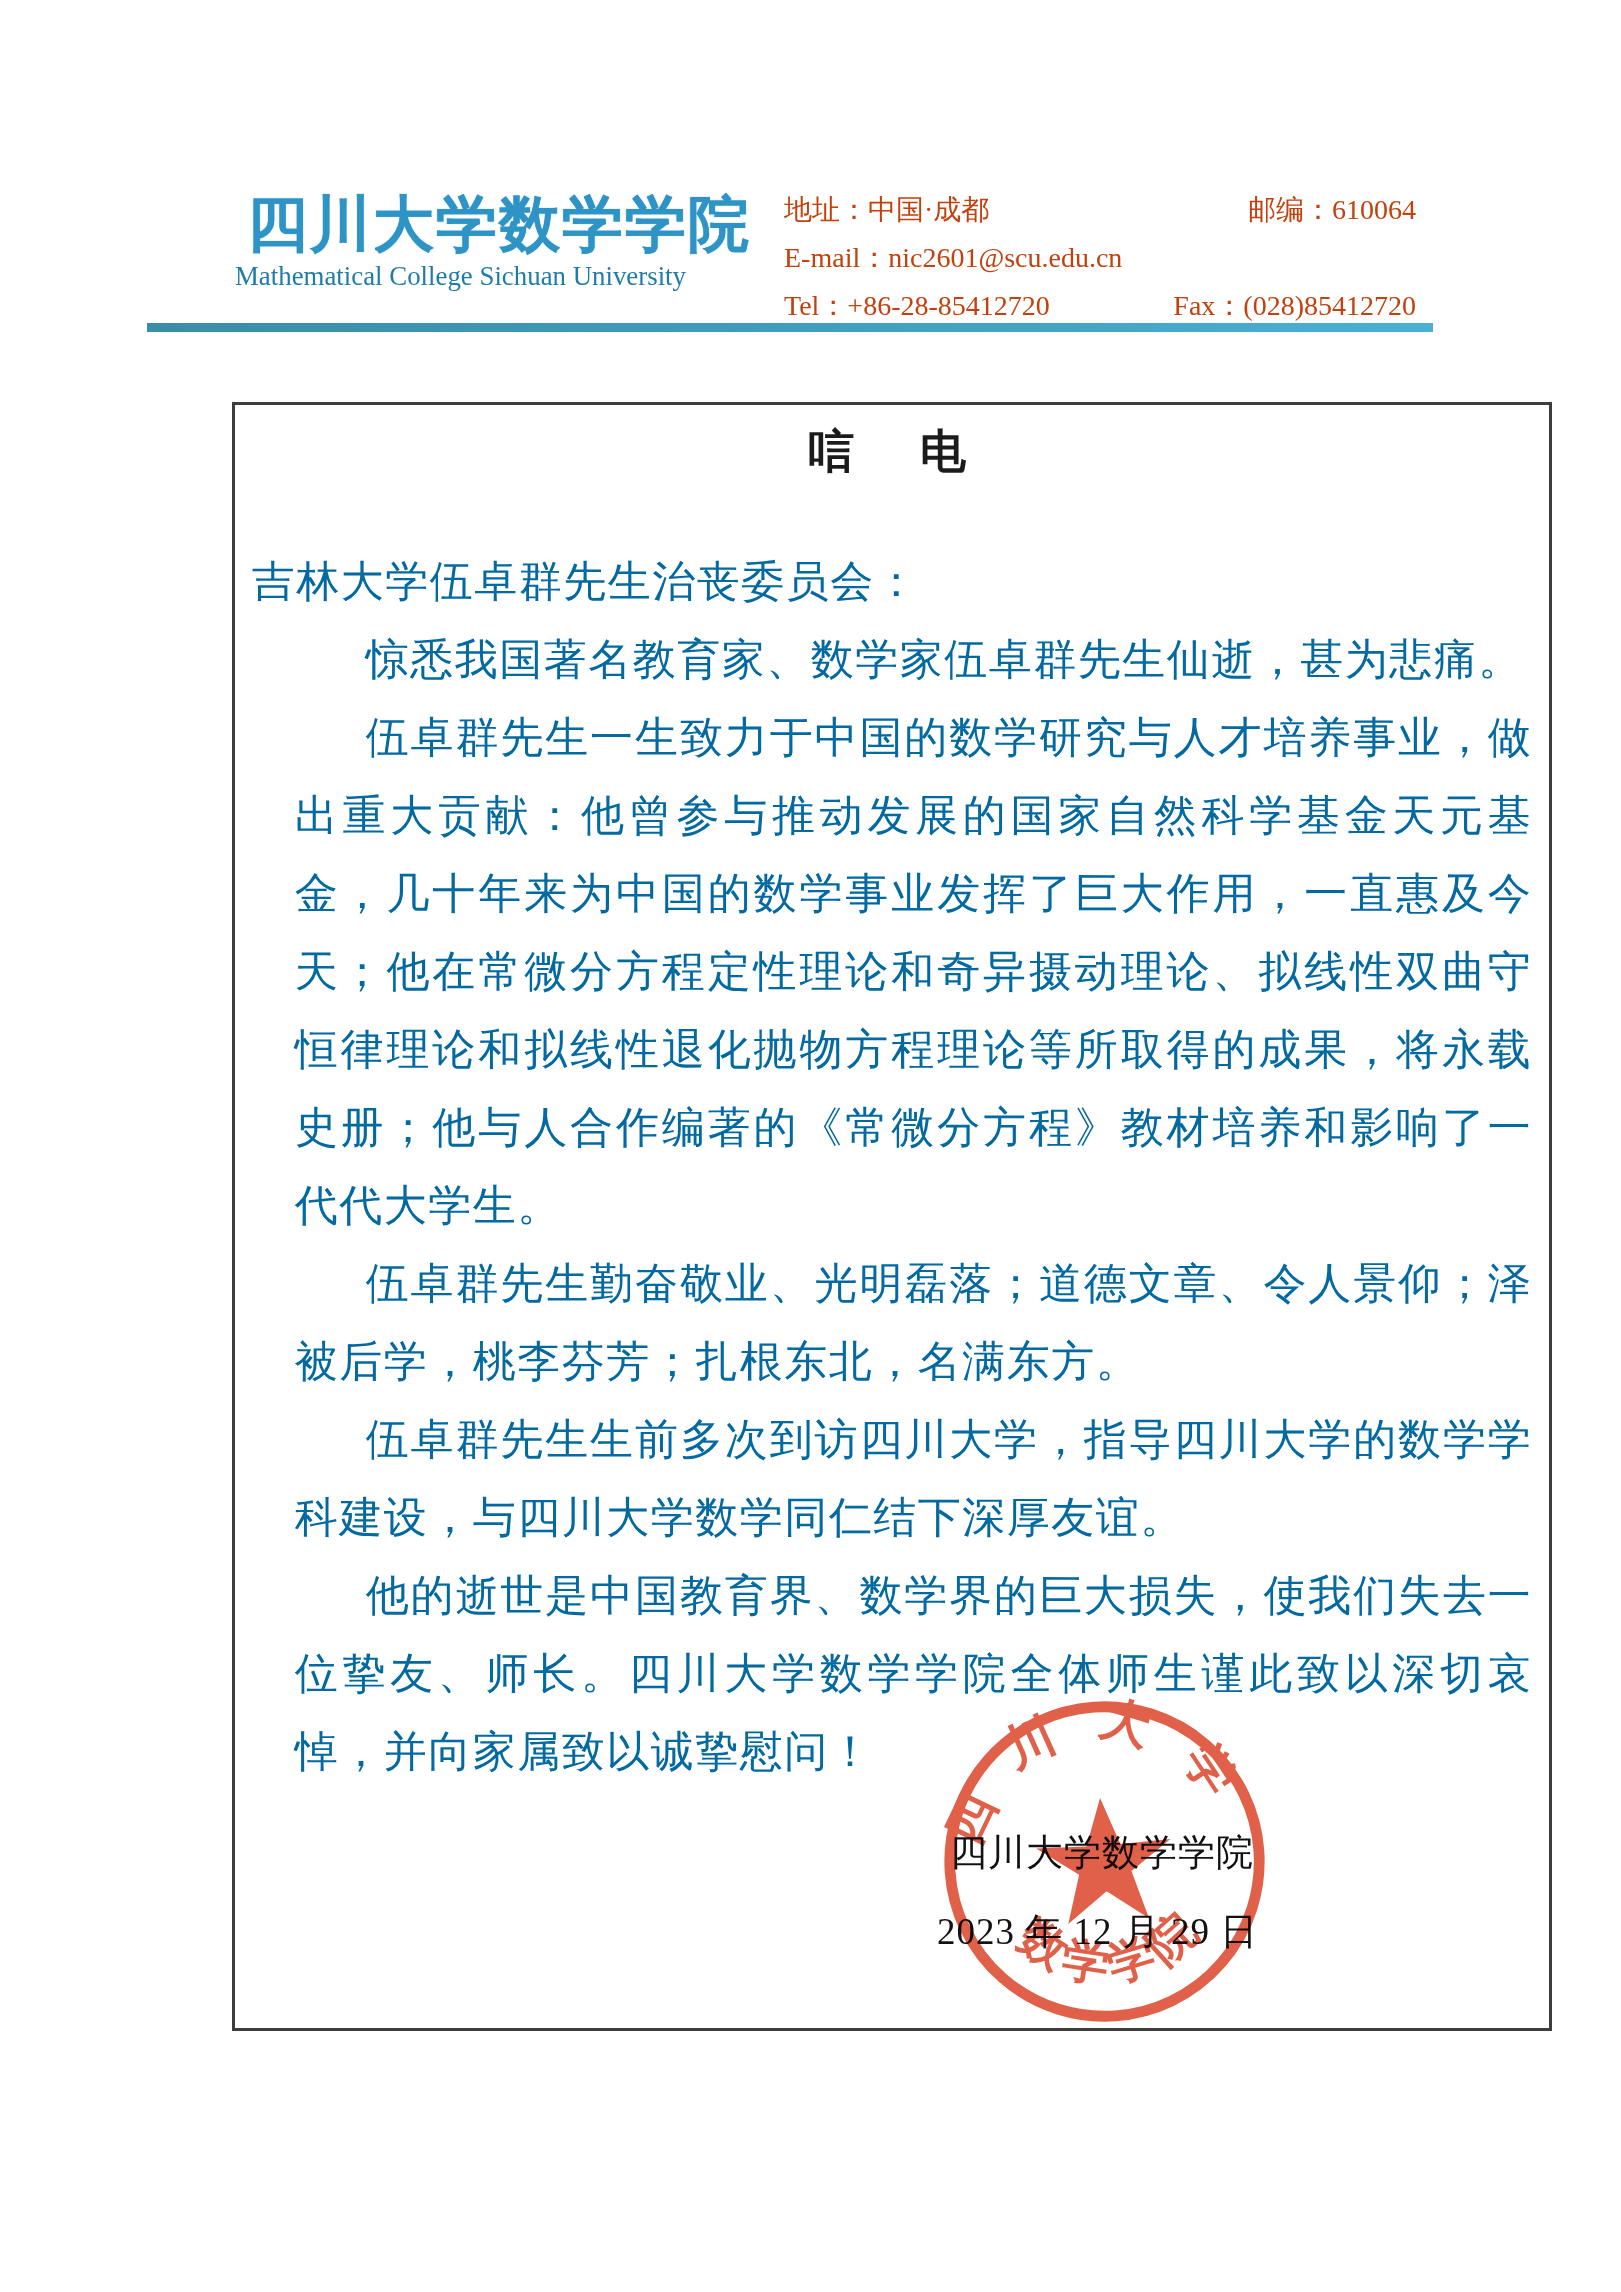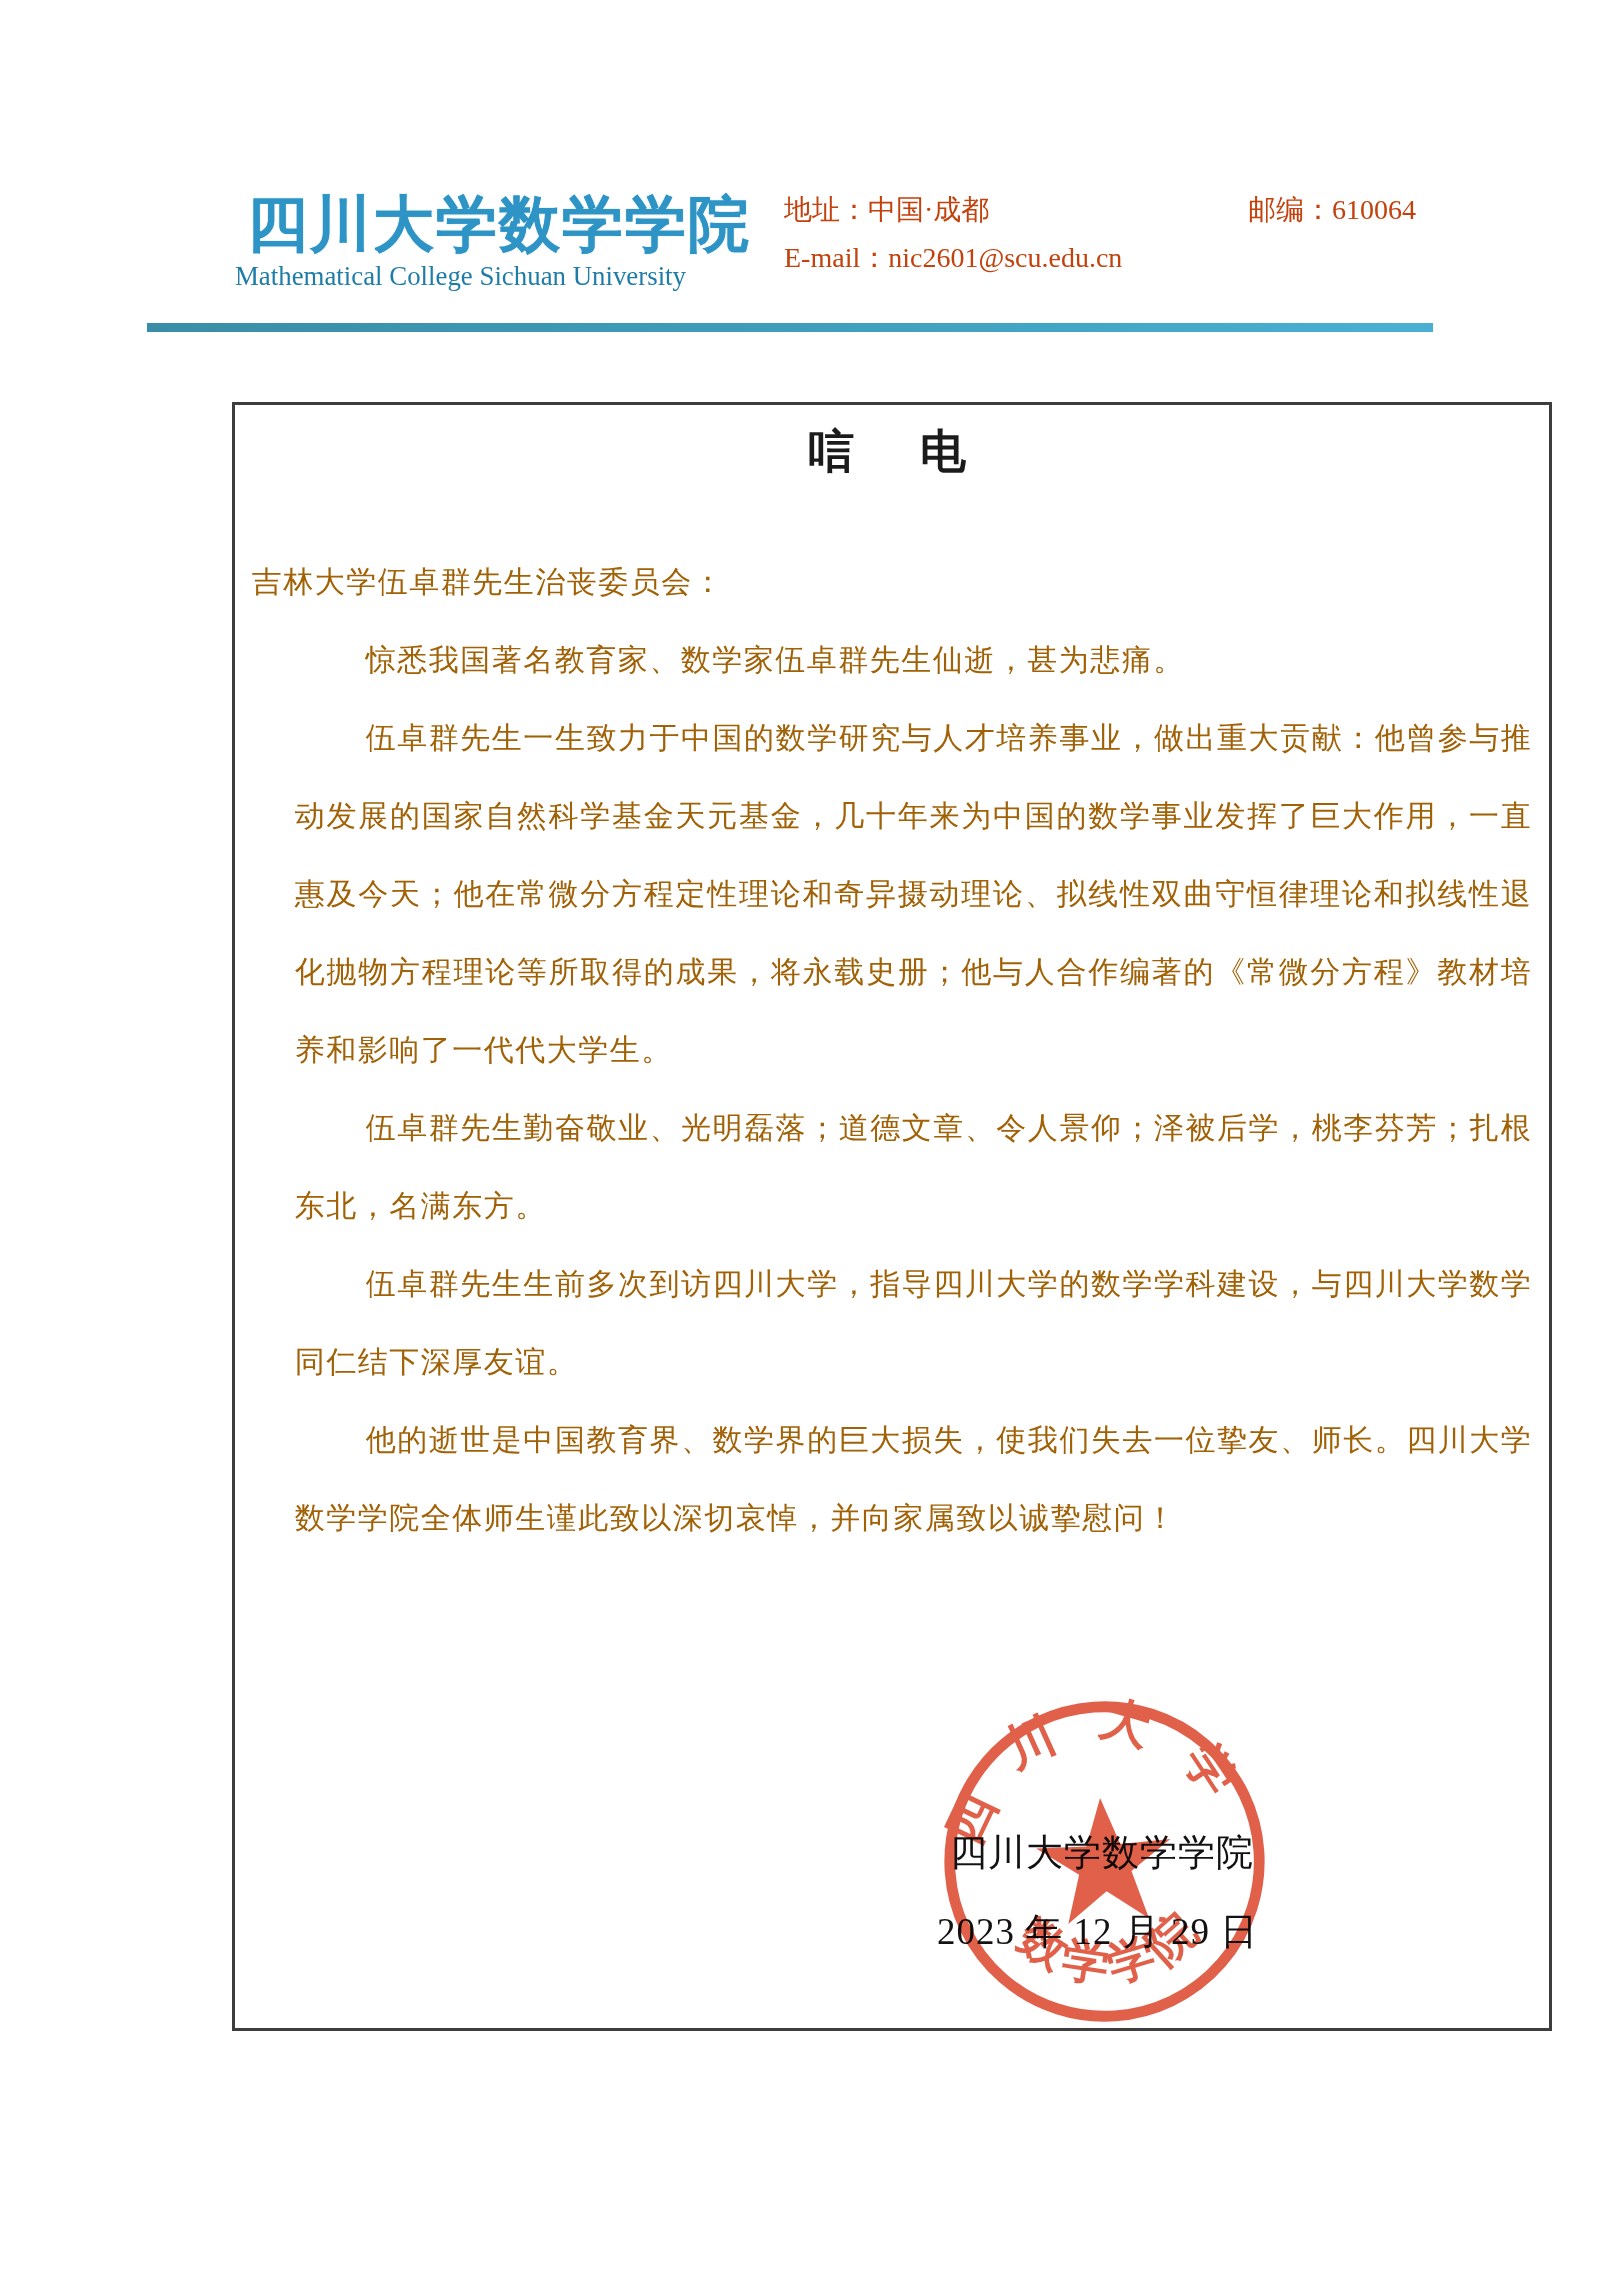--- a/index.html
+++ b/index.html
@@ -68,24 +68,24 @@
     text-align: center;
     font-size: 46px;
     font-weight: bold;
     color: #1b1b1b;
     letter-spacing: 9.8px;
     line-height: 57px;
     margin-bottom: 63px;
     white-space: pre;
   }
   .body-text {
-    font-size: 30px;
+    font-size: 43px;
     line-height: 78px;
     letter-spacing: 1.5px;
-    color: #a16207;
+    color: #0369a1;
     text-align: justify;
   }
   .salutation { text-indent: 0; }
   .para { text-indent: 71px; margin-left: 43px; }
 
   .signature-line {
     position: absolute;
     left: 715px; top: 1423px;
     font-size: 37px;
     letter-spacing: 1px;
@@ -123,20 +123,24 @@
     <div class="logo-cn">四川大学数学学院</div>
     <div class="logo-en">Mathematical College Sichuan University</div>
     <div class="contact">
       <div class="contact-row">
         <span>地址：中国·成都</span>
         <span>邮编：610064</span>
       </div>
       <div class="contact-row">
         <span>E-mail：nic2601@scu.edu.cn</span>
       </div>
+      <div class="contact-row">
+        <span>Tel：+86-28-85412720</span>
+        <span>Fax：(028)85412720</span>
+      </div>
     </div>
   </header>
   <div class="rule"></div>
 
   <main class="letter-box">
     <h1 class="letter-title">唁　电</h1>
 
     <p class="body-text salutation">吉林大学伍卓群先生治丧委员会：</p>
     <p class="body-text para">惊悉我国著名教育家、数学家伍卓群先生仙逝，甚为悲痛。</p>
     <p class="body-text para">伍卓群先生一生致力于中国的数学研究与人才培养事业，做出重大贡献：他曾参与推动发展的国家自然科学基金天元基金，几十年来为中国的数学事业发挥了巨大作用，一直惠及今天；他在常微分方程定性理论和奇异摄动理论、拟线性双曲守恒律理论和拟线性退化抛物方程理论等所取得的成果，将永载史册；他与人合作编著的《常微分方程》教材培养和影响了一代代大学生。</p>

